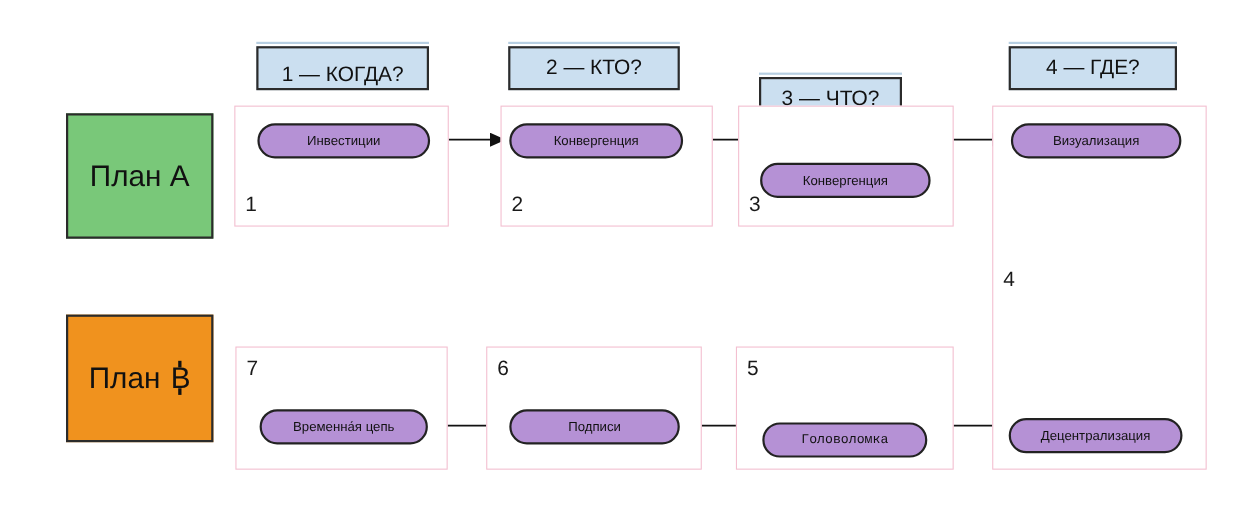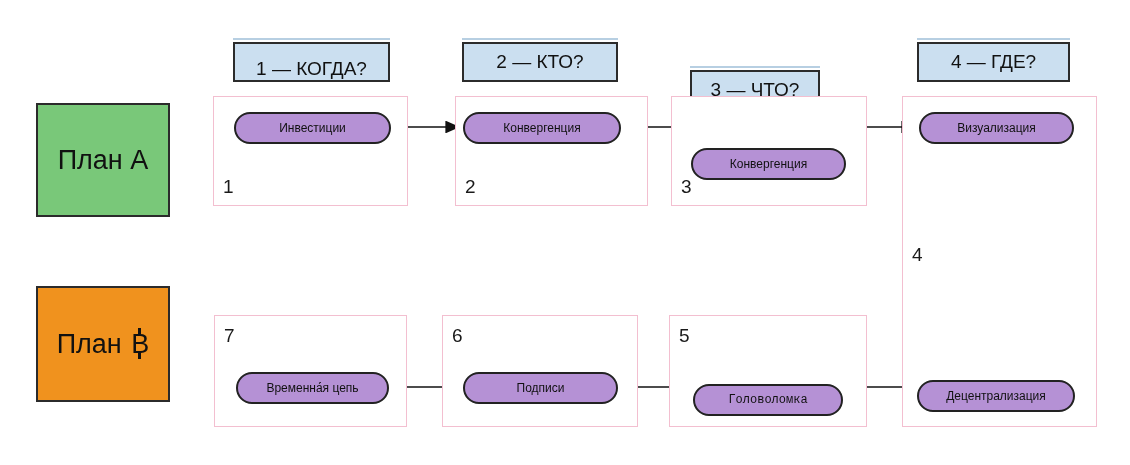--- a/index.html
+++ b/index.html
@@ -1,21 +1,21 @@
 <!DOCTYPE html>
 <html><head>
 <meta charset="utf-8">
 <style>
   * { box-sizing: border-box; margin: 0; padding: 0; }
   body { background: #ffffff; font-family: "Liberation Sans", sans-serif; }
   .canvas { position: relative; width: 1130px; height: 465px; background: #ffffff; overflow: hidden; }
   .arrows { position: absolute; left: 0; top: 0; width: 1130px; height: 465px; pointer-events: none; }
 
   .plan { position: absolute; border: 2px solid #2b2b2b; display: flex; align-items: center;
-          justify-content: center; font-size: 27px; color: #111; white-space: nowrap; }
+          justify-content: center; font-size: 27px; color: #111; white-space: nowrap; margin-left: 24px; }
   .plan-a { left: 36px; top: 103px; width: 134px; height: 114px; background: #79c879; }
   .plan-b { left: 36px; top: 286px; width: 134px; height: 116px; background: #f0921e; }
   .plan-label { line-height: 1; }
   .btc { position: relative; display: inline-block; line-height: 1; margin-left: 2px; }
   .btc::before, .btc::after { content: ""; position: absolute; width: 2.5px; height: 6px;
           background: #111; left: 39%; }
   .btc::before { top: -3px; }
   .btc::after  { bottom: -1px; }
 
   .hdr { position: absolute; top: 42px; height: 40px; background: #cbdff0; border: 2px solid #2b2b2b;

